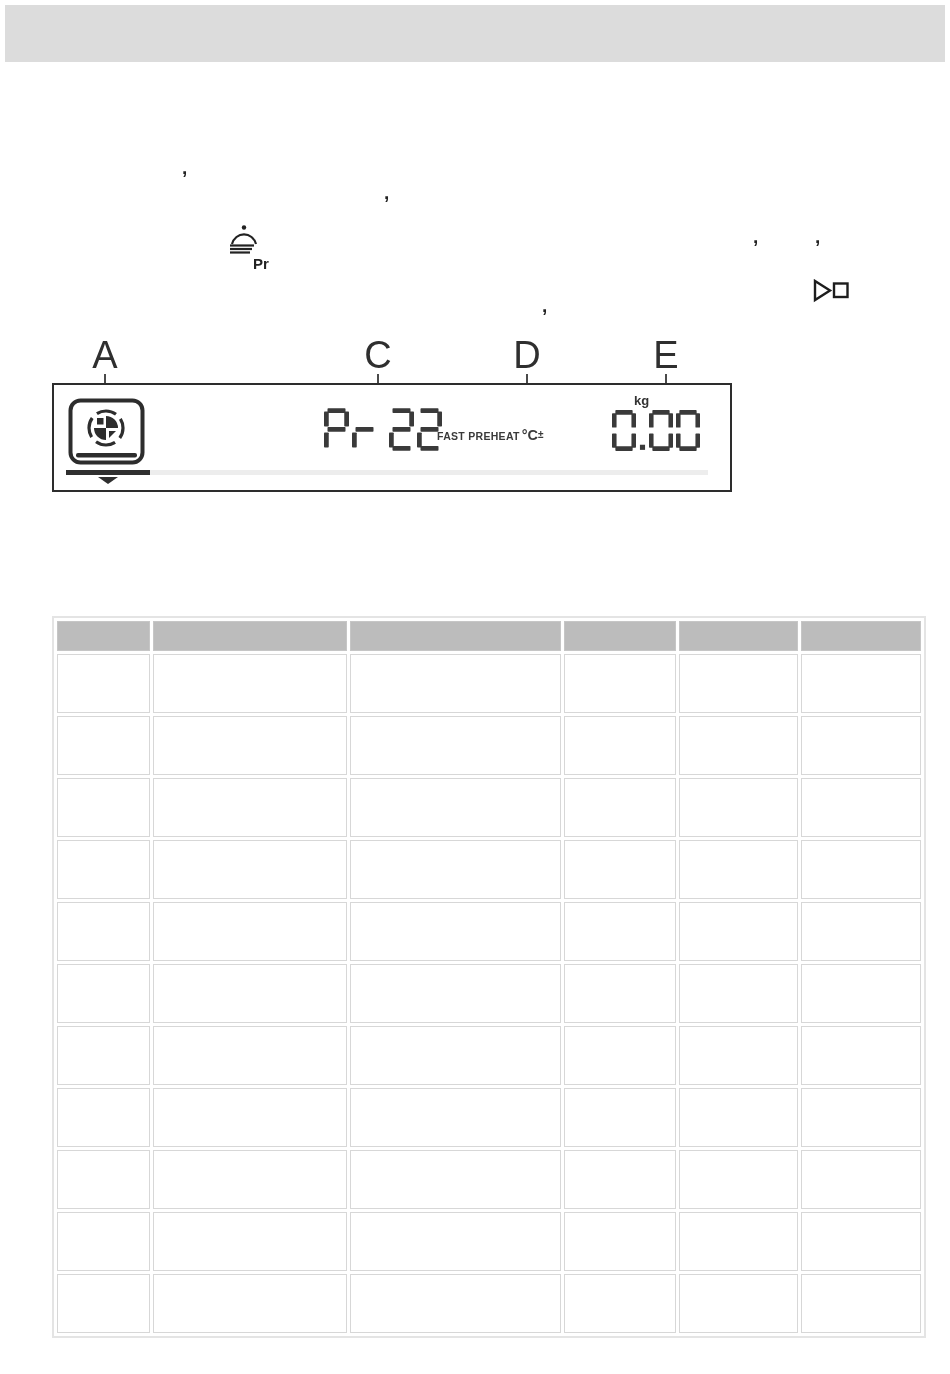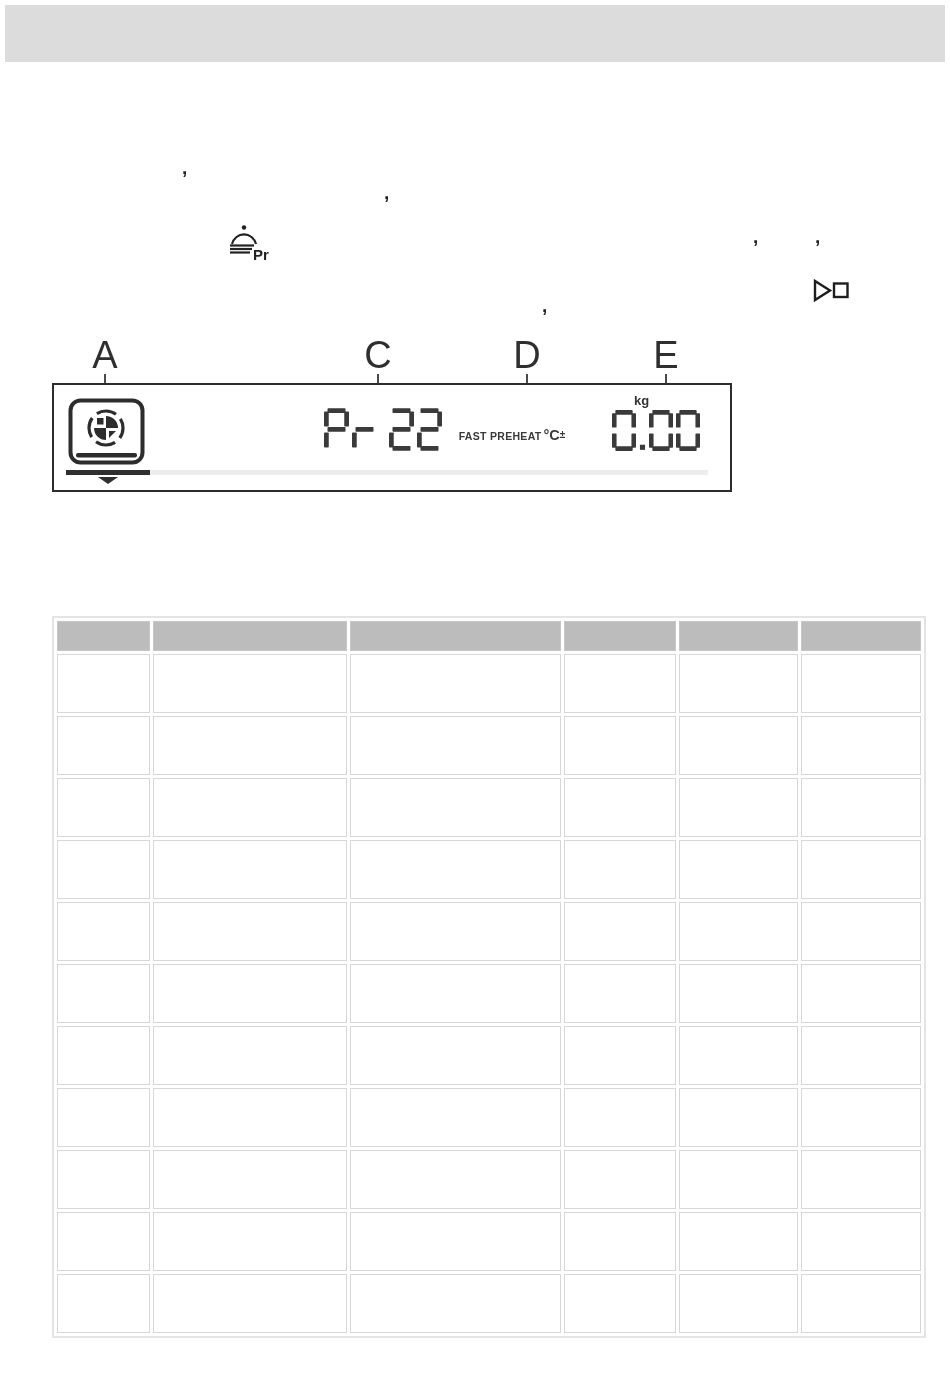--- a/index.html
+++ b/index.html
@@ -15,34 +15,34 @@
   
   .callout-letter{position:absolute;transform:translateX(-50%);font-size:38px;line-height:1;
                   font-weight:400;color:#2f2f2f;letter-spacing:0;}
   .leader{position:absolute;width:2px;height:23px;background:#4a4a4a;}
   
   .panel{position:absolute;left:52px;top:383px;width:680px;height:109px;box-sizing:border-box;
          border:2px solid var(--ink);background:#fff;}
   .panel-inner{position:relative;width:100%;height:100%;}
   .auto-icon{position:absolute;left:14px;top:13px;}
   .kg{position:absolute;left:561px;top:8px;font-size:13px;font-weight:bold;color:#333;margin-left:19px;}
-  .status{position:absolute;left:383px;top:41px;width:150px;text-align:center;white-space:nowrap;color:#3a3a3a;}
+  .status{position:absolute;left:383px;top:41px;width:150px;white-space:nowrap;color:#3a3a3a;}
   .status .lbl{font-size:10.5px;font-weight:bold;letter-spacing:.3px;}
   .status .unit{font-size:14.5px;font-weight:bold;margin-left:2px;}
   .status .pm{font-size:10px;font-weight:bold;vertical-align:2px;}
   .sevenseg{position:absolute;display:flex;align-items:flex-end;}
   .sevenseg svg{display:block;}
   .track{position:absolute;left:12px;top:85px;width:642px;height:5px;background:var(--track);}
   .track-fill{position:absolute;left:0;top:0;width:84px;height:5px;background:#2f2f2f;}
   .tri-down{position:absolute;left:44px;top:92px;width:0;height:0;
             border-left:10px solid transparent;border-right:10px solid transparent;
             border-top:7px solid #2f2f2f;}
   
   .cloche{position:absolute;left:229px;top:224px;}
-  .cloche-label{position:absolute;left:253px;top:246px;font-size:15px;font-weight:bold;color:#222;}
+  .cloche-label{position:absolute;left:253px;top:255px;font-size:15px;font-weight:bold;color:#222;}
   .startstop{position:absolute;left:813px;top:279px;}
   
   table.grid{position:absolute;left:52px;top:616px;width:849px;table-layout:fixed;
              border-collapse:separate;border-spacing:3px;border:2px solid var(--tbl-outline);
              background:#fff;}
   table.grid th{background:var(--th-bg);border:1px solid #c6c6c6;height:28px;padding:0;}
   table.grid td{background:#fff;border:1px solid var(--cell-border);height:57px;padding:0;
                 font-size:12px;color:#333;}
 </style>
 </head>

